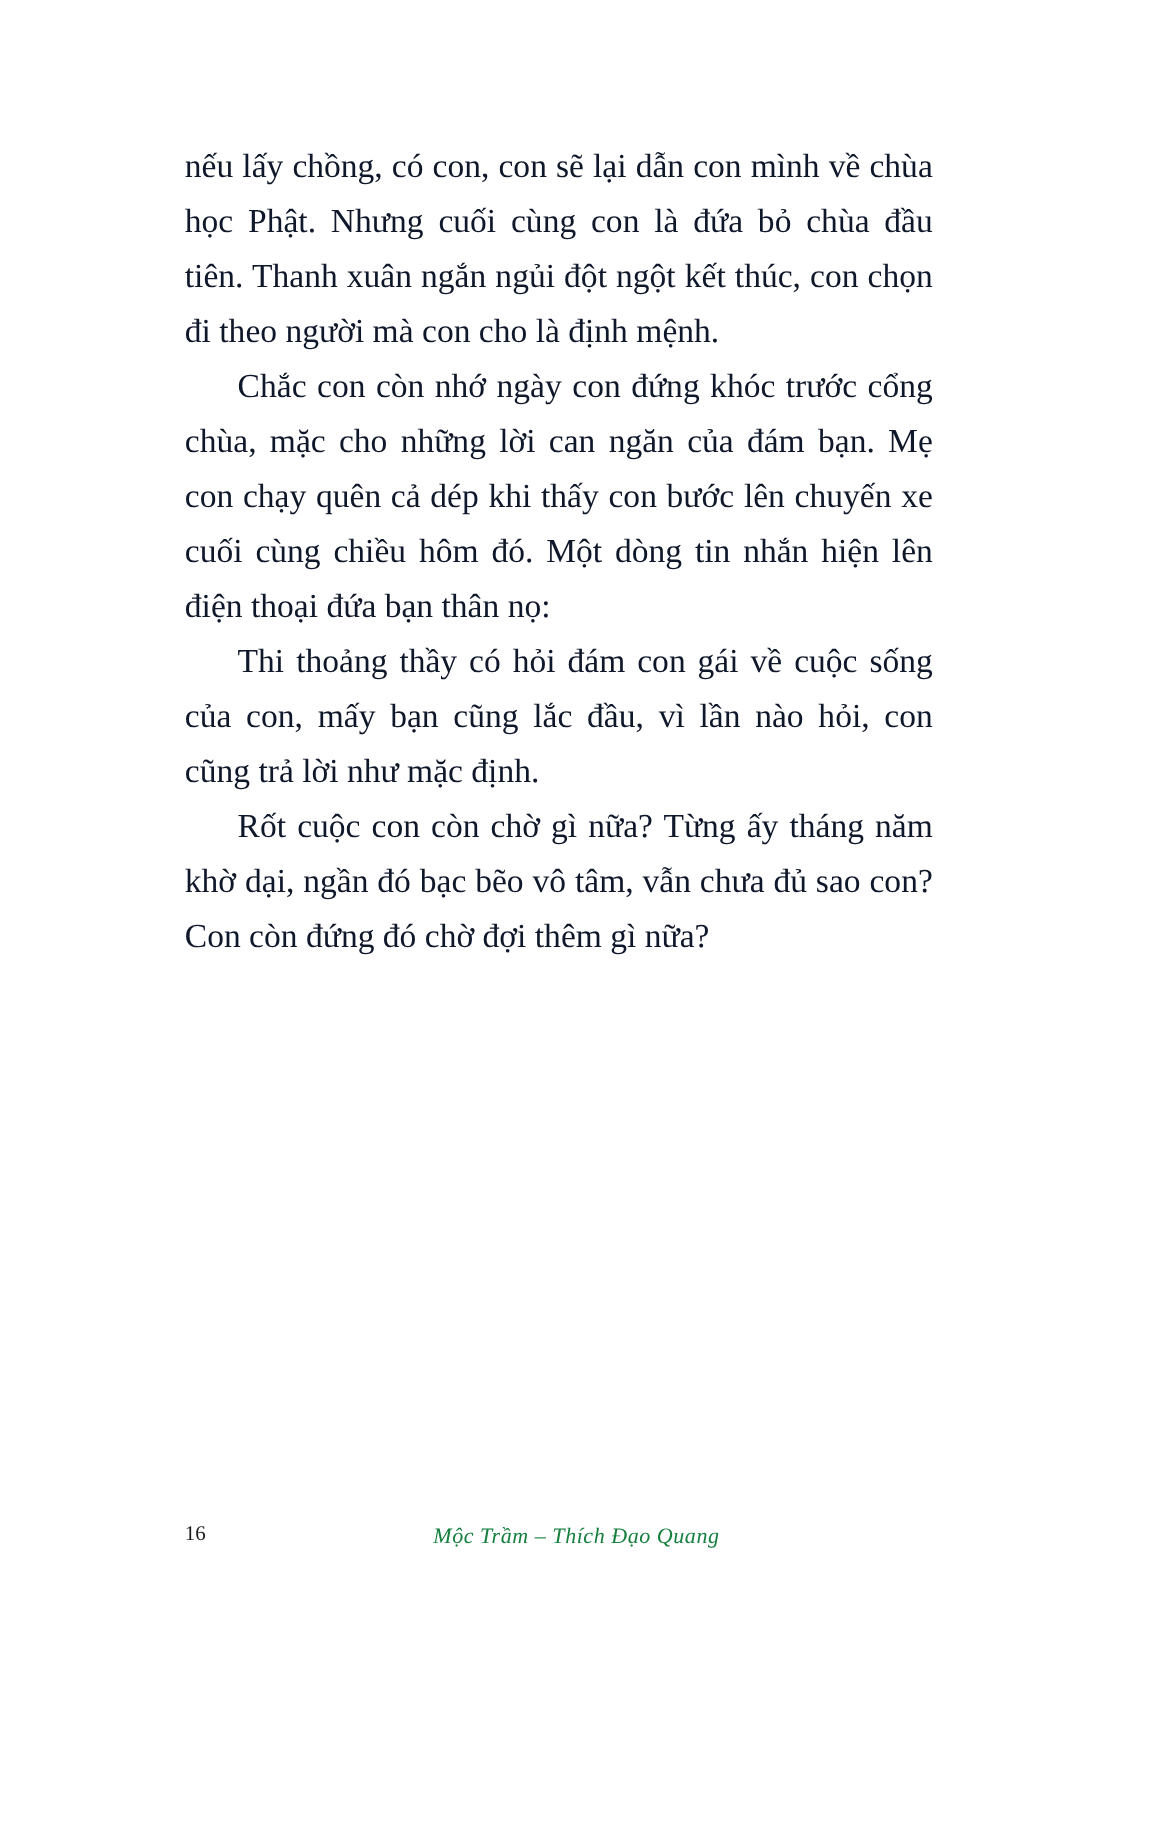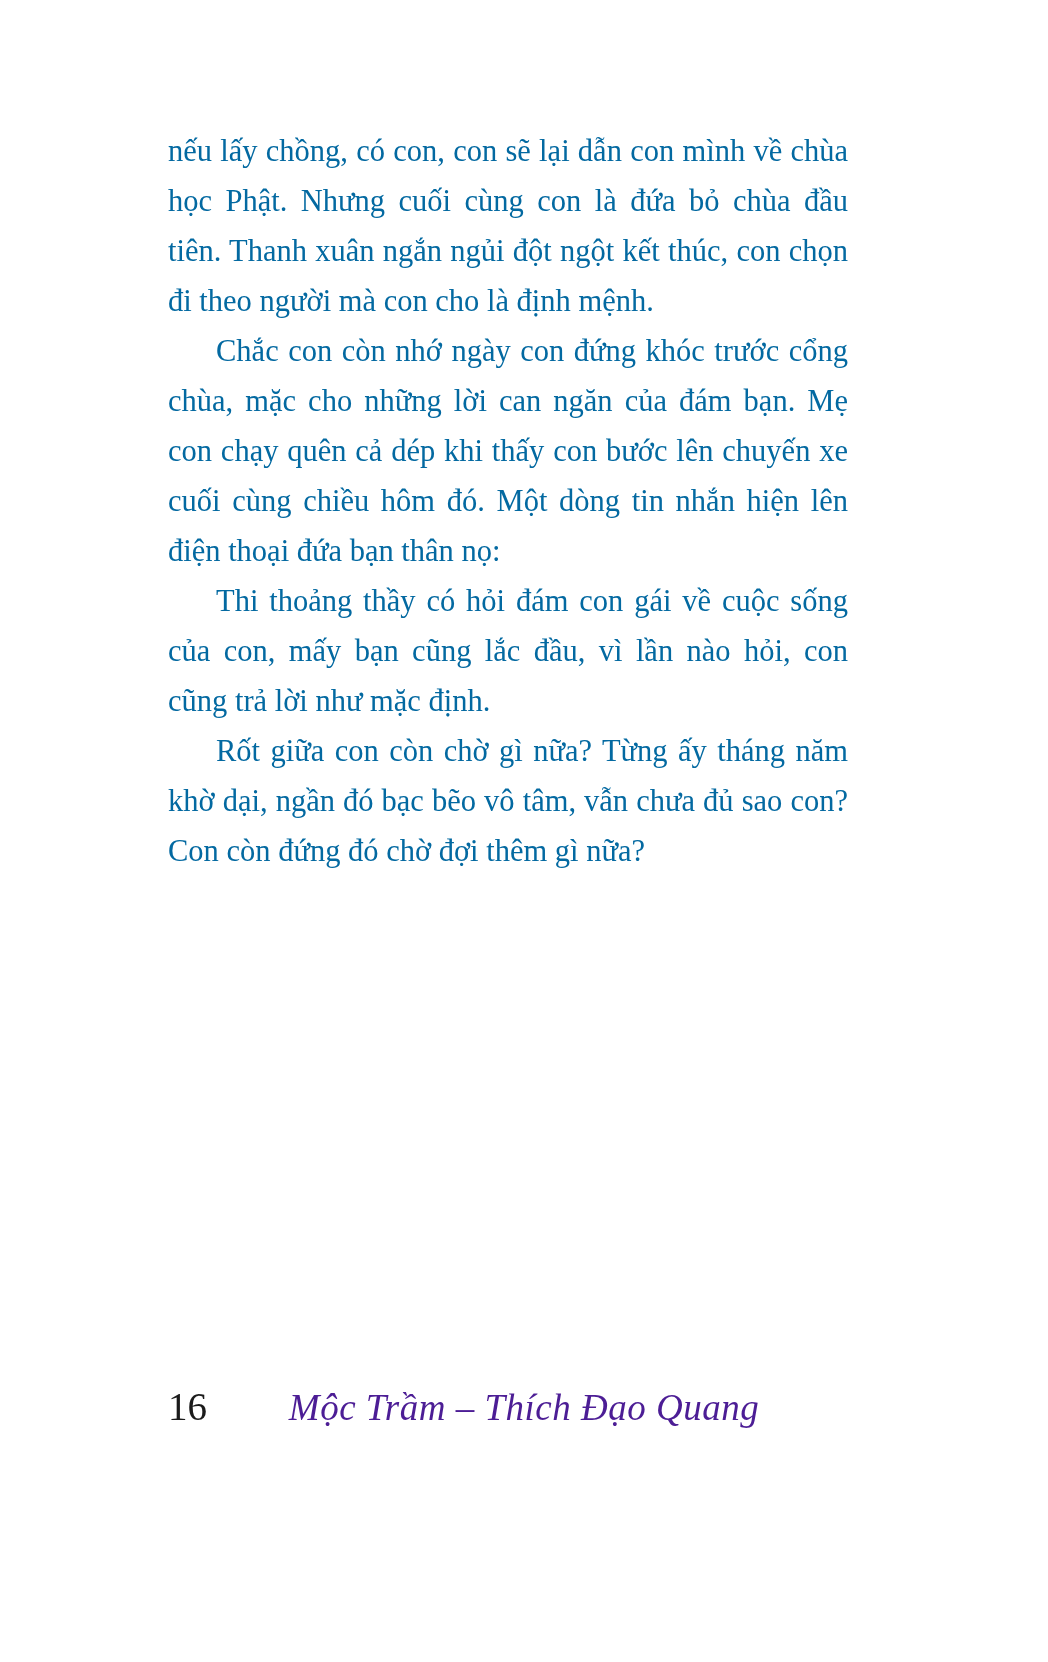--- a/index.html
+++ b/index.html
@@ -26,68 +26,68 @@
     left: 168px;
     top: 126px;
     width: 680px;
   }
   p.para {
     margin: 0 0 0px 0;
     font-size: 30.5px;
     line-height: 50px;
     text-align: justify;
     text-justify: inter-word;
-    color: #0369a1;
+    color: #0f172a;
     font-family: "Liberation Serif", serif;
   }
   p.para.indent {
     text-indent: 48px;
   }
   p.para.quote {
     font-style: italic;
     text-indent: 48px;
   }
   .footer {
     position: absolute;
     left: 168px;
     right: 168px;
     top: 1384px;
     height: 46px;
   }
   .page-number {
     position: absolute;
     left: 0;
     top: 0;
-    font-size: 39px;
+    font-size: 19px;
     color: #1b1b1b;
     font-family: "Liberation Serif", serif;
   }
   .book-credit {
     position: absolute;
     left: 0;
     right: 0;
     top: 2px;
     text-align: center;
-    font-size: 37px;
-    color: #4c1d95;
+    font-size: 20px;
+    color: #15803d;
     font-style: italic;
     font-family: "Liberation Serif", serif;
     letter-spacing: 0.5px;
   }
 </style>
 </head>
 <body>
 
 <div class="page">
 
   <div class="content">
     <p class="para">nếu lấy chồng, có con, con sẽ lại dẫn con mình về chùa học Phật. Nhưng cuối cùng con là đứa bỏ chùa đầu tiên. Thanh xuân ngắn ngủi đột ngột kết thúc, con chọn đi theo người mà con cho là định mệnh.</p>
     <p class="para indent">Chắc con còn nhớ ngày con đứng khóc trước cổng chùa, mặc cho những lời can ngăn của đám bạn. Mẹ con chạy quên cả dép khi thấy con bước lên chuyến xe cuối cùng chiều hôm đó. Một dòng tin nhắn hiện lên điện thoại đứa bạn thân nọ:</p>
     <p class="para indent">Thi thoảng thầy có hỏi đám con gái về cuộc sống của con, mấy bạn cũng lắc đầu, vì lần nào hỏi, con cũng trả lời như mặc định.</p>
-    <p class="para indent">Rốt giữa con còn chờ gì nữa? Từng ấy tháng năm khờ dại, ngần đó bạc bẽo vô tâm, vẫn chưa đủ sao con? Con còn đứng đó chờ đợi thêm gì nữa?</p>
+    <p class="para indent">Rốt cuộc con còn chờ gì nữa? Từng ấy tháng năm khờ dại, ngần đó bạc bẽo vô tâm, vẫn chưa đủ sao con? Con còn đứng đó chờ đợi thêm gì nữa?</p>
   </div>
 
   <div class="footer">
     <div class="page-number">16</div>
     <div class="book-credit">Mộc Trầm – Thích Đạo Quang</div>
   </div>
 
 </div>
 
 </body></html>

